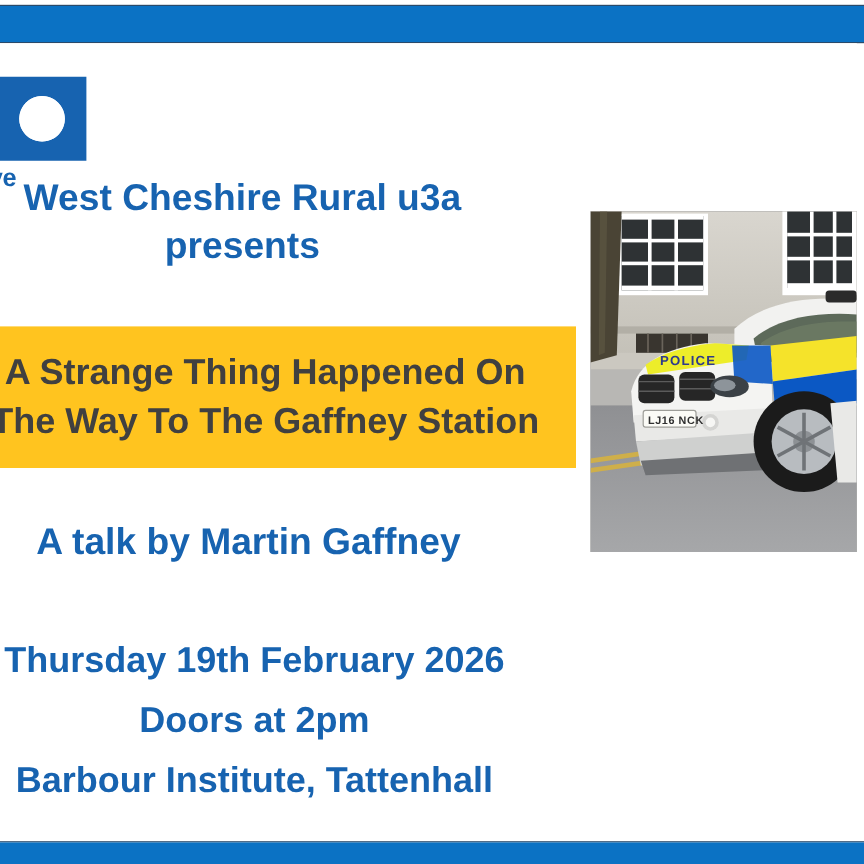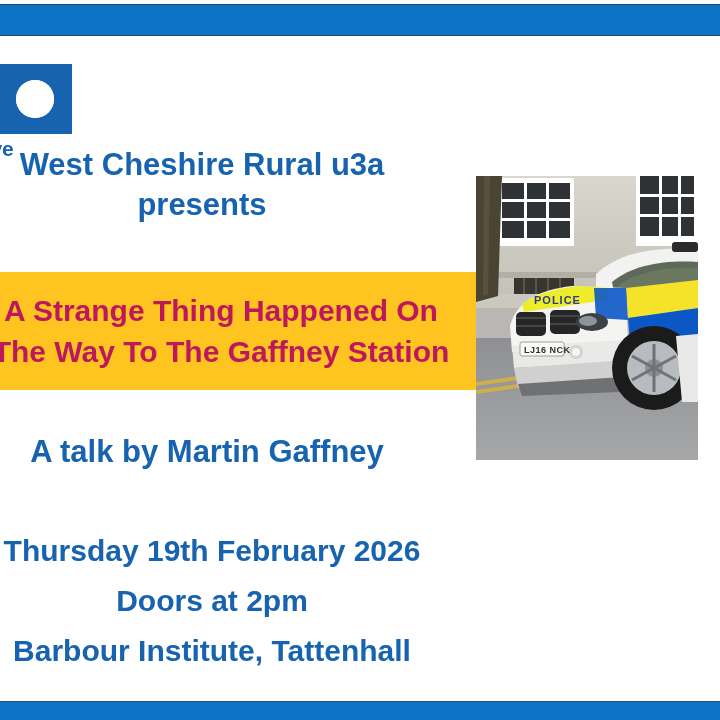--- a/index.html
+++ b/index.html
@@ -89,21 +89,21 @@
     height: 118px;
     background: #FFC41F;
     display: flex;
     flex-direction: column;
     align-items: center;
     justify-content: center;
   }
   .banner-line {
     font-size: 30px;
     font-weight: 700;
-    color: #be185d;
+    color: #404040;
     line-height: 1.38;
     white-space: nowrap;
     text-align: center;
   }
 
   
   .speaker {
     position: absolute;
     left: 0px;
     top: 398px;
@@ -127,21 +127,21 @@
     font-size: 30px;
     font-weight: 700;
     color: #1763B0;
     line-height: 1.66;
     white-space: nowrap;
   }
 
   
   .photo {
     position: absolute;
-    left: 514px;
+    left: 530px;
     top: 140px;
     width: 222px;
     height: 284px;
     overflow: hidden;
     background: #9a9a98;
   }
   .photo svg { display: block; }
 </style>
 </head>
 <body>

